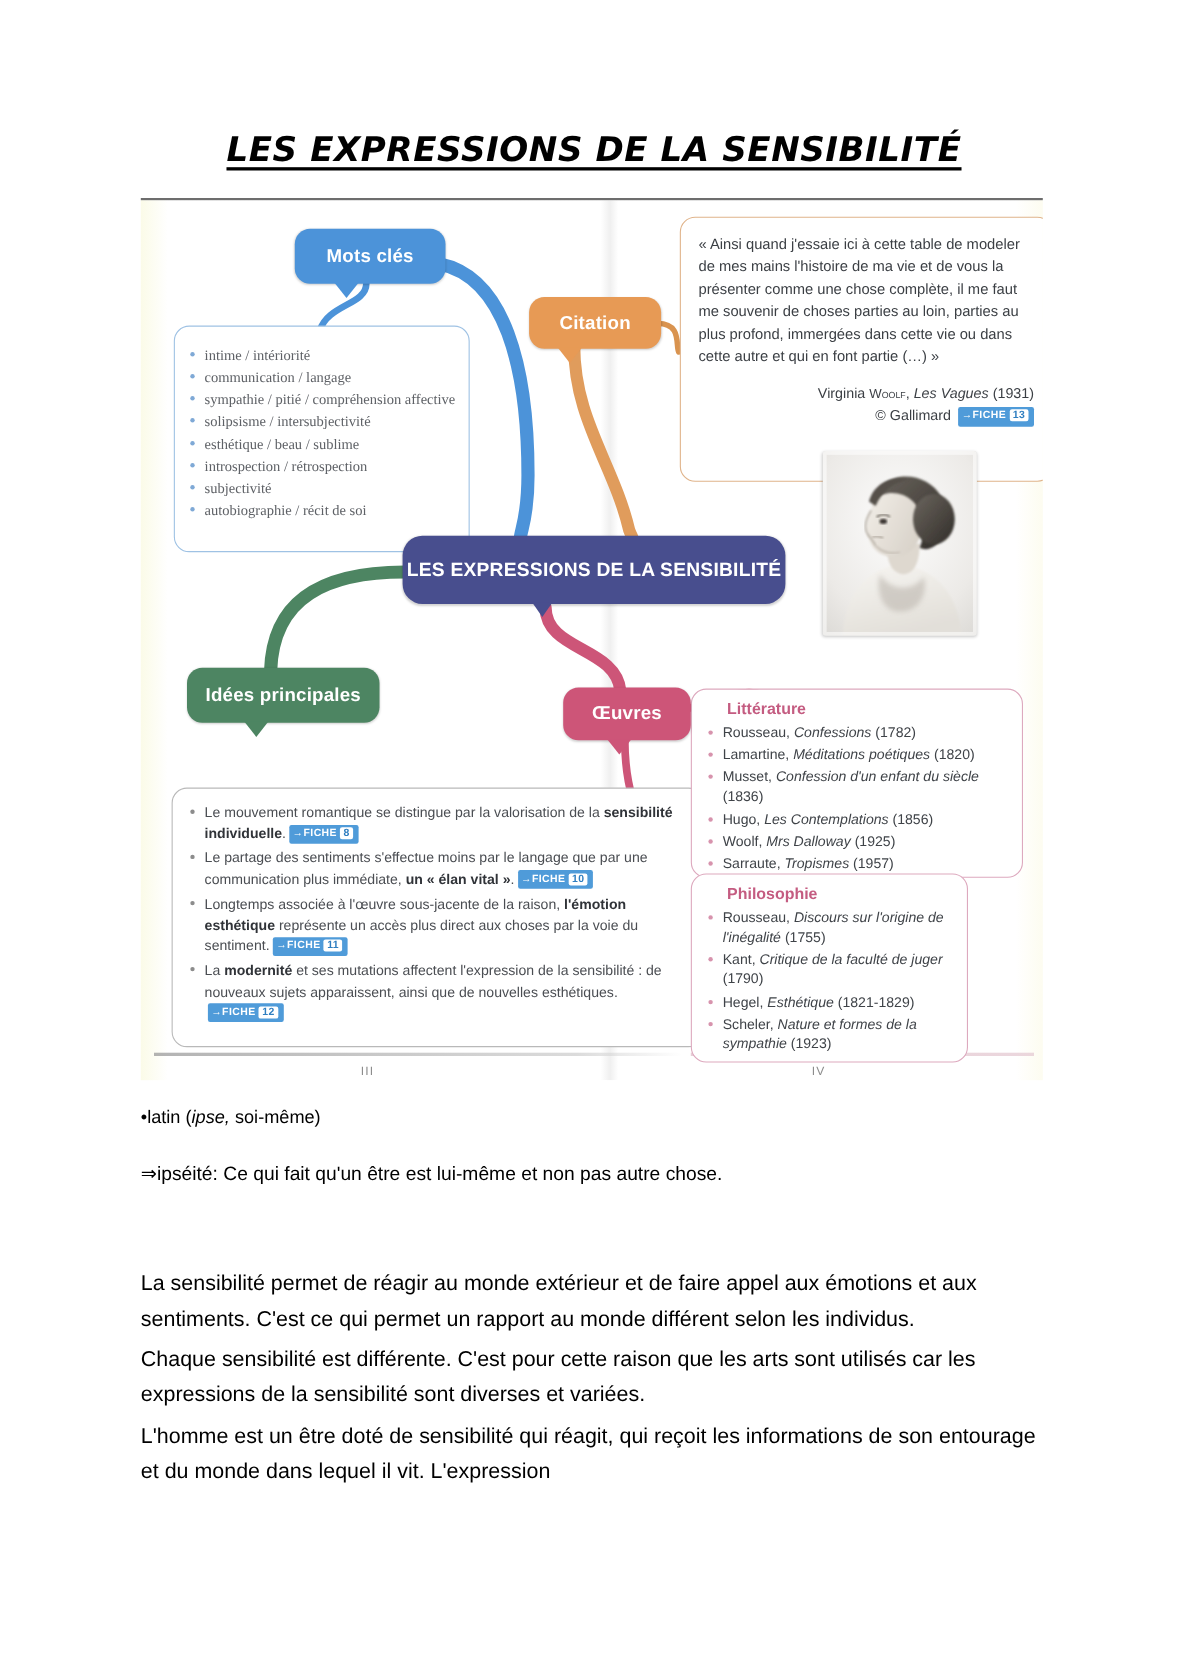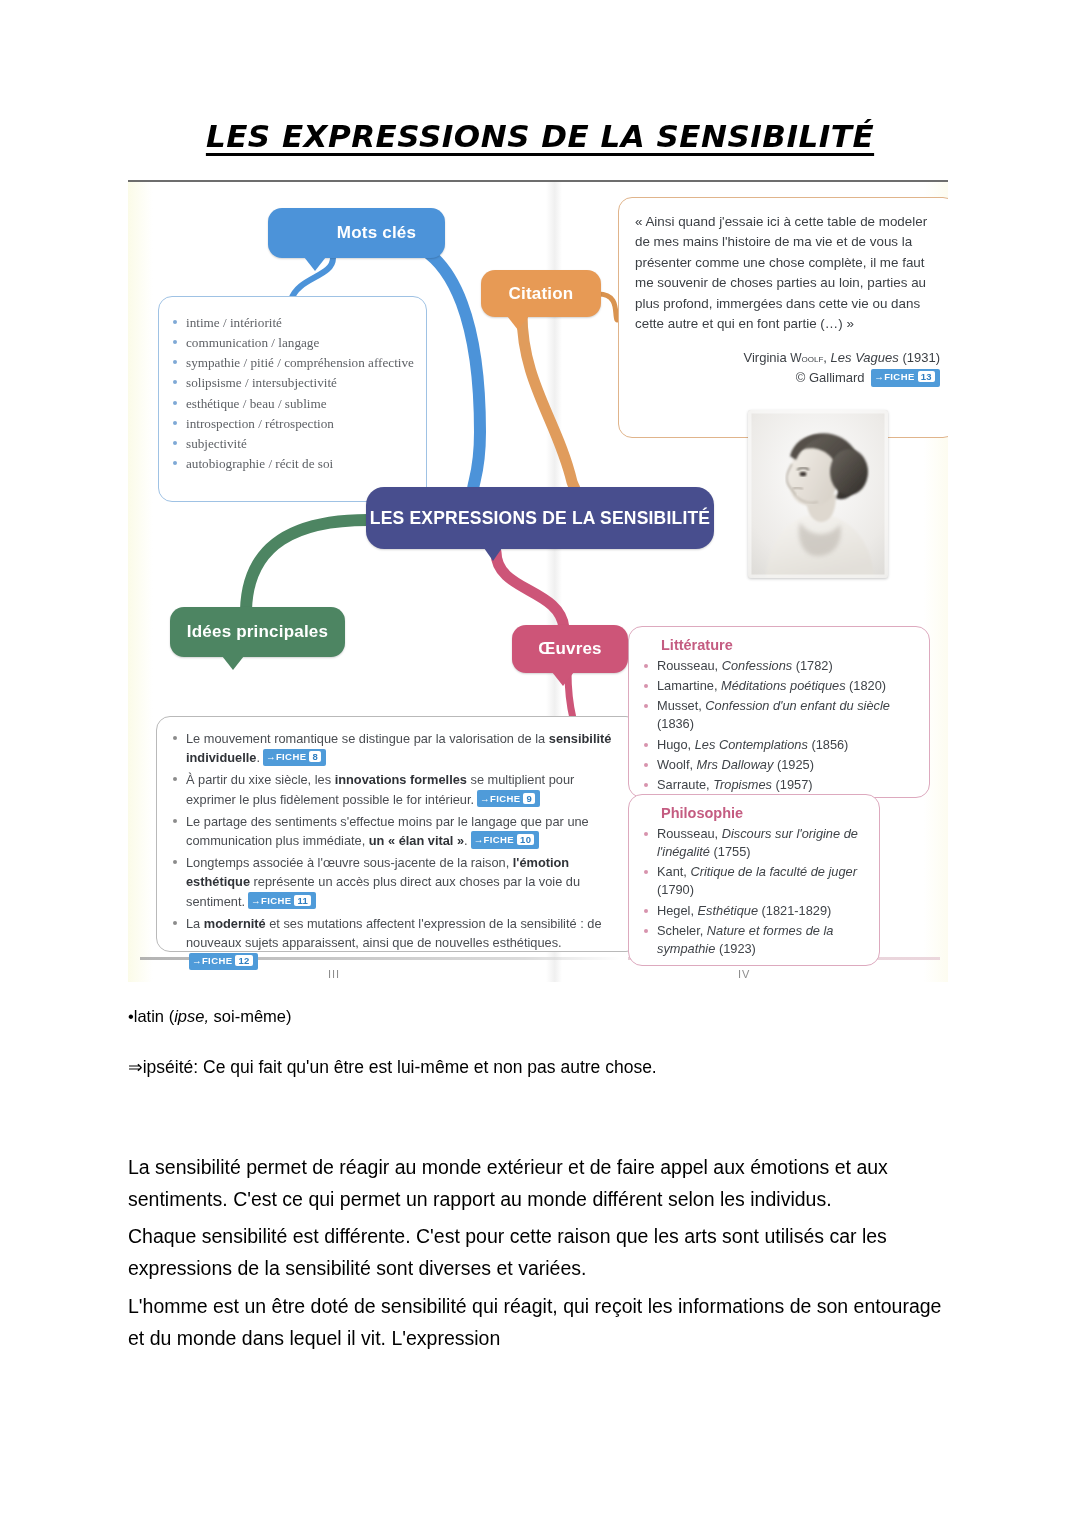--- a/index.html
+++ b/index.html
@@ -70,21 +70,21 @@
     box-shadow:0 1px 2px rgba(0,0,0,.18);
     z-index:5;
   }
   .node .tail{
     position:absolute;
     width:0;height:0;
     border-left:11px solid transparent;
     border-right:11px solid transparent;
   }
 
-  #node-motscles{left:140px;top:26px;width:137px;height:50px;background:#4c93d9;font-size:17px;padding-left:40px;}
+  #node-motscles{left:140px;top:26px;width:137px;height:50px;background:#4c93d9;font-size:17px;}
   #node-motscles .tail{bottom:-13px;left:36px;border-top:14px solid #4c93d9;}
 
   #node-citation{left:353px;top:88px;width:120px;height:47px;background:#e79a55;font-size:17px;}
   #node-citation .tail{bottom:-13px;left:26px;border-top:14px solid #e79a55;}
 
   #node-central{left:238px;top:305px;width:348px;height:62px;background:#484e8e;font-size:17.5px;border-radius:18px;}
   #node-central .tail{bottom:-12px;left:118px;border-top:13px solid #484e8e;border-left:9px solid transparent;border-right:9px solid transparent;}
 
   #node-idees{left:42px;top:425px;width:175px;height:50px;background:#4d8562;font-size:17px;}
   #node-idees .tail{bottom:-13px;left:52px;border-top:14px solid #4d8562;}
@@ -348,23 +348,20 @@
     <span>Idées principales</span>
     <span class="tail"></span>
   </div>
 
   <div class="box" id="box-idees">
     <ul>
       <li>
         <span>Le mouvement romantique se distingue par la valorisation de la </span><b>sensibilité individuelle</b><span>.</span><span class="fiche">→<span>FICHE</span><span class="num">8</span></span>
       </li>
       <li>
-        <span>À partir du xixe siècle, les </span><b>innovations formelles</b><span> se multiplient pour exprimer le plus fidèlement possible le for intérieur.</span><span class="fiche">→<span>FICHE</span><span class="num">9</span></span>
-      </li>
-      <li>
         <span>Le partage des sentiments s'effectue moins par le langage que par une communication plus immédiate, </span><b>un « élan vital »</b><span>.</span><span class="fiche">→<span>FICHE</span><span class="num">10</span></span>
       </li>
       <li>
         <span>Longtemps associée à l'œuvre sous-jacente de la raison, </span><b>l'émotion esthétique</b><span> représente un accès plus direct aux choses par la voie du sentiment.</span><span class="fiche">→<span>FICHE</span><span class="num">11</span></span>
       </li>
       <li>
         <span>La </span><b>modernité</b><span> et ses mutations affectent l'expression de la sensibilité : de nouveaux sujets apparaissent, ainsi que de nouvelles esthétiques.</span><span class="fiche">→<span>FICHE</span><span class="num">12</span></span>
       </li>
     </ul>
   </div>

